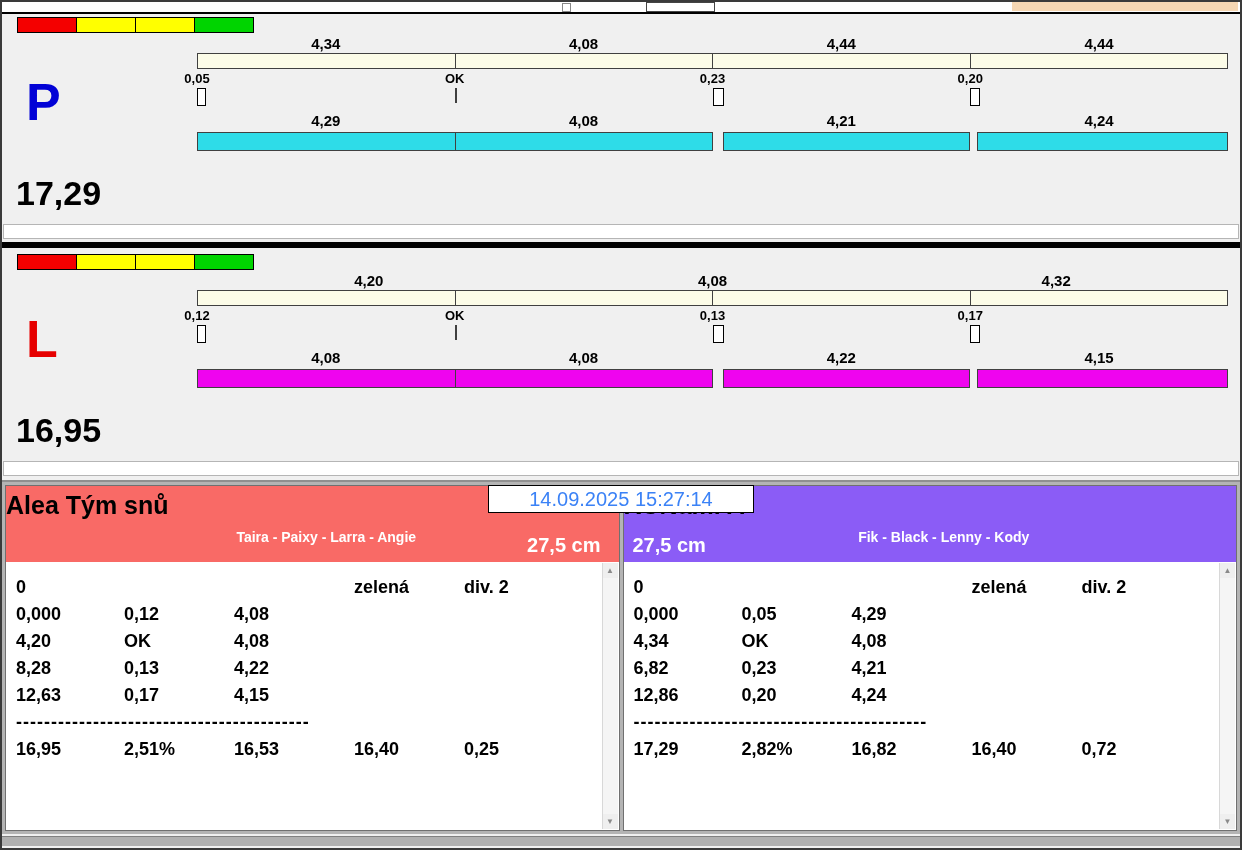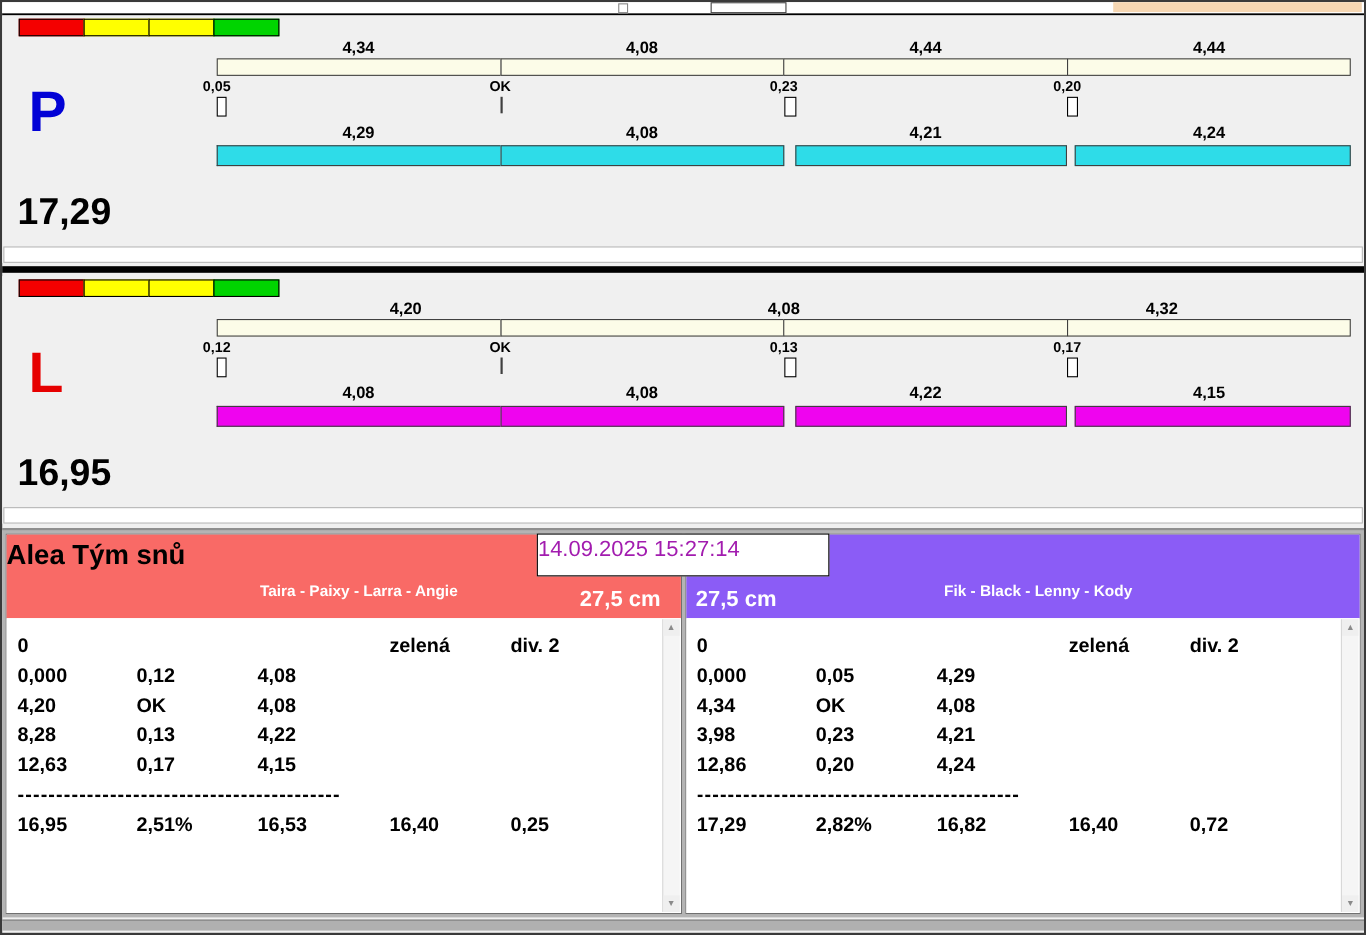--- a/index.html
+++ b/index.html
@@ -61,23 +61,23 @@
 
   .team-body { position:relative; flex:1; background:#fff; padding:12px 24px 0 10px; font-size:18px; font-weight:bold; color:#000; overflow:hidden; }
   .trow { display:grid; grid-template-columns:108px 110px 120px 110px 1fr; height:27px; align-items:center; }
   .gc4 { grid-column:4; } .gc5 { grid-column:5; }
   .sep { height:27px; line-height:27px; white-space:nowrap; overflow:hidden; letter-spacing:1px; }
 
   .vscroll { position:absolute; top:1px; right:1px; bottom:1px; width:15px; background:#f5f5f5; border-left:1px solid #d8d8d8; }
   .varrow { position:absolute; left:0; width:100%; height:15px; font-size:8px; line-height:15px; text-align:center; color:#8a8a8a; background:#efefef; }
   .varrow.up { top:0; } .varrow.down { bottom:0; }
 
-  .datetime-box { position:absolute; left:50%; top:3px; transform:translateX(-50%); width:266px; height:39px;
+  .datetime-box { position:absolute; left:50%; top:3px; transform:translateX(-50%); width:266px; height:28px;
                   background:#fff; border:1px solid #000; box-sizing:border-box; z-index:5;
-                  font-size:20px; line-height:26px; text-align:left; color:#a21caf; }
+                  font-size:20px; line-height:26px; text-align:center; color:#3b82f6; }
 
   .statusbar { height:9px; background:#b0b0b0; border-top:1px solid #808080; margin-top:2px; }
 </style>
 </head>
 <body>
 
 <div class="window">
 
   <div class="titlebar">
     <div class="tb-tick"></div>
@@ -270,21 +270,21 @@
           <span>0,000</span>
           <span>0,05</span>
           <span>4,29</span>
         </div>
         <div class="trow">
           <span>4,34</span>
           <span>OK</span>
           <span>4,08</span>
         </div>
         <div class="trow">
-          <span>3,98</span>
+          <span>6,82</span>
           <span>0,23</span>
           <span>4,21</span>
         </div>
         <div class="trow">
           <span>12,86</span>
           <span>0,20</span>
           <span>4,24</span>
         </div>
         <div class="sep">------------------------------------------</div>
         <div class="trow">

